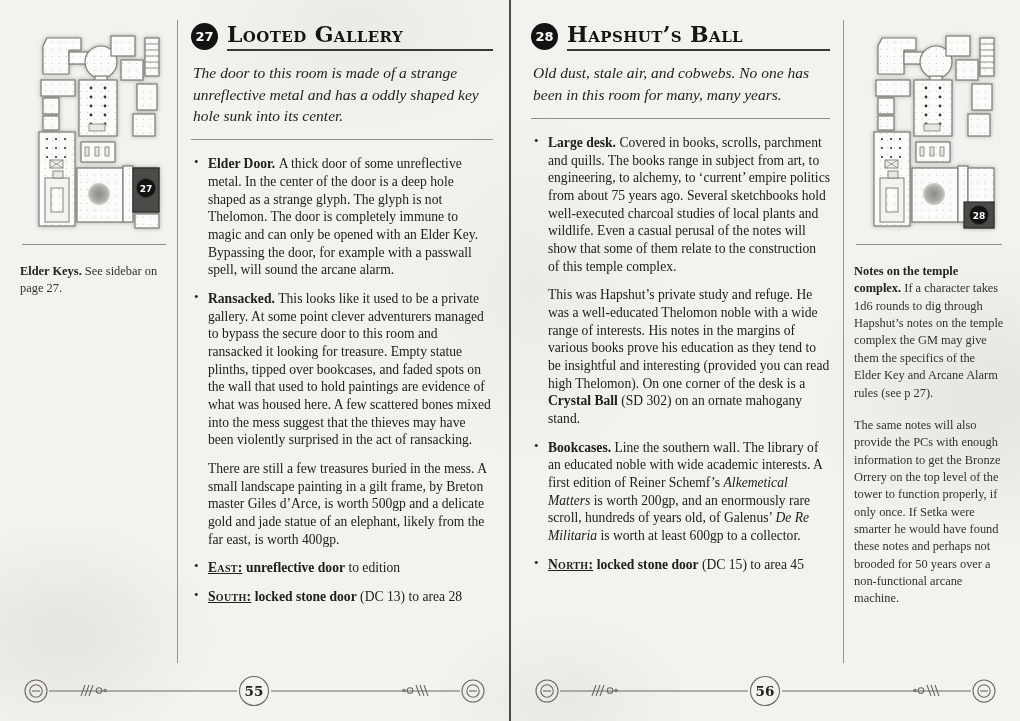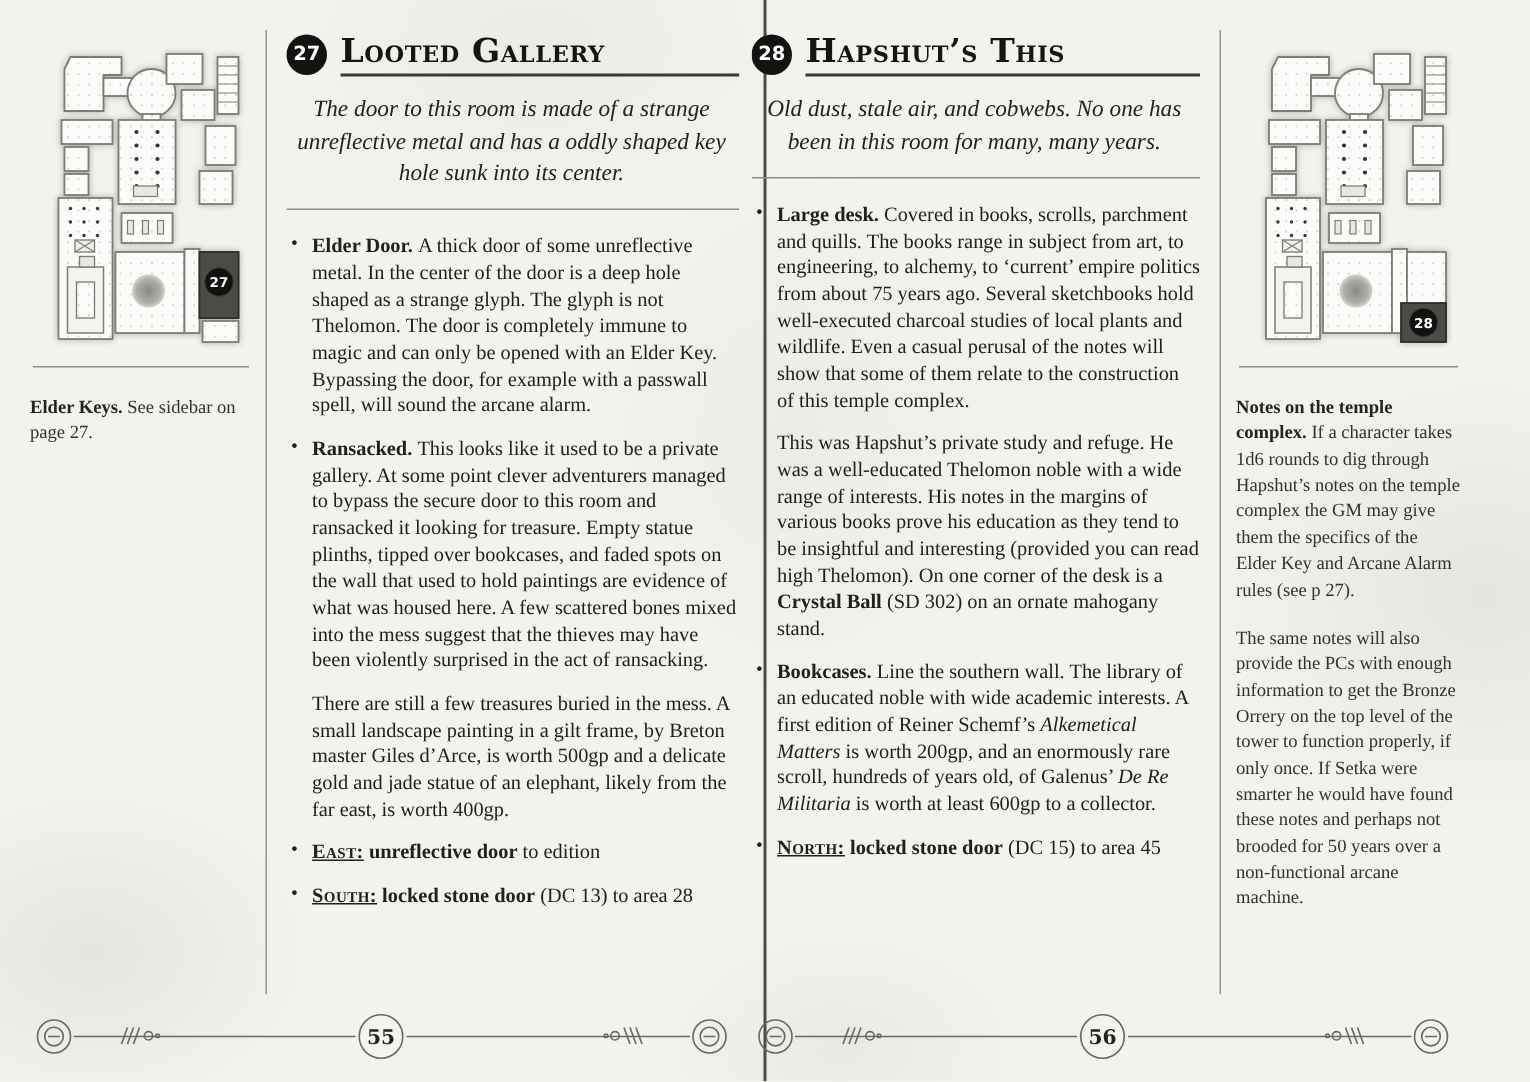--- a/index.html
+++ b/index.html
@@ -14,21 +14,21 @@
     background:
       radial-gradient(ellipse 220px 160px at 6% 88%, rgba(110,105,95,.10), transparent 70%),
       radial-gradient(ellipse 260px 220px at 97% 55%, rgba(110,105,95,.10), transparent 70%),
       radial-gradient(ellipse 180px 120px at 55% 97%, rgba(110,105,95,.07), transparent 70%),
       radial-gradient(ellipse 240px 150px at 35% 4%, rgba(110,105,95,.06), transparent 70%),
       radial-gradient(ellipse 200px 260px at 52% 40%, rgba(110,105,95,.05), transparent 70%),
       #f3f2ee;
   }
   .page{position:absolute;top:0;height:721px;width:509px;}
   .page.left{left:0;border-right:2px solid #4c4b47;}
-  .page.right{left:481px;border-radius:22px;}
+  .page.right{left:511px;border-radius:22px;}
   .page-inner{position:absolute;top:20px;bottom:58px;left:20px;right:16px;display:flex;overflow:hidden;}
 
   
   .sidebar{width:148px;flex:0 0 148px;font-family:"Liberation Sans", sans-serif;
            font-size:12.4px;line-height:1.4;color:#33322f;}
   .page.right .sidebar{width:150px;flex:0 0 150px;margin-left:10px;}
   .page.left .sidebar{margin-right:9px;}
   .map-wrap{width:100%;height:212px;}
   .map-wrap svg{width:100%;height:100%;filter:drop-shadow(0 0 2px rgba(90,85,75,.45));}
   .map-rule{border-top:1px solid #8f8d87;margin:12px 2px 18px 2px;}
@@ -43,21 +43,21 @@
   .page.right .sidebar{order:1;}
 
   .title-row{display:flex;align-items:center;gap:9px;margin-top:2px;}
   .room-badge{flex:0 0 27px;width:27px;height:27px;border-radius:50%;background:#141311;color:#fff;
       display:flex;align-items:center;justify-content:center;
       font-family:"DejaVu Sans", sans-serif;font-weight:700;font-size:13px;}
   .room-title{flex:1;font-family:"DejaVu Serif", serif;font-weight:700;font-size:22px;
       letter-spacing:.4px;font-variant:small-caps;color:#161511;
       border-bottom:2px solid #3a3935;padding-bottom:3px;line-height:1.1;}
   .intro{font-style:italic;font-size:15.5px;line-height:1.38;color:#23221f;
-      margin:11px 0 0 0;padding:0 4px 13px 2px;border-bottom:1px solid #8f8d87;text-align:center;}
+      margin:11px 0 0 0;padding:0 4px 13px 2px;border-bottom:1px solid #8f8d87;}
   .content{margin-top:15px;font-size:13.6px;line-height:1.3;color:#21201d;}
   .content .para{position:relative;padding-left:17px;margin-bottom:11px;}
   .content .para .bullet{position:absolute;left:3px;top:-1px;font-size:13px;color:#21201d;}
   .seg-b{font-weight:700;}
   .seg-i{font-style:italic;}
   .seg-dir{font-weight:700;font-variant:small-caps;text-decoration:underline;letter-spacing:.3px;font-family:Liberation Serif, serif;}
 
   
   .footer{position:absolute;left:19px;bottom:10px;width:471px;height:40px;text-decoration:underline;}
   .footer svg{width:100%;height:100%;}
@@ -194,21 +194,21 @@
         <text x="235" y="24.8" text-anchor="middle" font-size="13.5" fill="#23221f">55</text>
       </svg>
     </div>
   </div>
 
   <div class="page right">
     <div class="page-inner">
       <div class="bodycol">
         <div class="title-row">
           <div class="room-badge">28</div>
-          <div class="room-title">Hapshut’s This</div>
+          <div class="room-title">Hapshut’s Ball</div>
         </div>
         <div class="intro">Old dust, stale air, and cobwebs. No one has been in this room for many, many years.</div>
         <div class="content">
             <div class="para bulleted"><span class="bullet">•</span><span class="seg-b">Large desk. </span><span class="seg-n">Covered in books, scrolls, parchment and quills. The books range in subject from art, to engineering, to alchemy, to ‘current’ empire politics from about 75 years ago. Several sketchbooks hold well-executed charcoal studies of local plants and wildlife. Even a casual perusal of the notes will show that some of them relate to the construction of this temple complex.</span></div>
             <div class="para"><span class="seg-n">This was Hapshut’s private study and refuge. He was a well-educated Thelomon noble with a wide range of interests. His notes in the margins of various books prove his education as they tend to be insightful and interesting (provided you can read high Thelomon). On one corner of the desk is a </span><span class="seg-b">Crystal Ball</span><span class="seg-n"> (SD 302) on an ornate mahogany stand.</span></div>
             <div class="para bulleted"><span class="bullet">•</span><span class="seg-b">Bookcases. </span><span class="seg-n">Line the southern wall. The library of an educated noble with wide academic interests. A first edition of Reiner Schemf’s </span><span class="seg-i">Alkemetical Matters</span><span class="seg-n"> is worth 200gp, and an enormously rare scroll, hundreds of years old, of Galenus’ </span><span class="seg-i">De Re Militaria</span><span class="seg-n"> is worth at least 600gp to a collector.</span></div>
             <div class="para bulleted"><span class="bullet">•</span><span class="seg-dir">North:</span><span class="seg-b"> locked stone door</span><span class="seg-n"> (DC 15) to area 45</span></div>
           </div>
       </div>
       <div class="sidebar">

